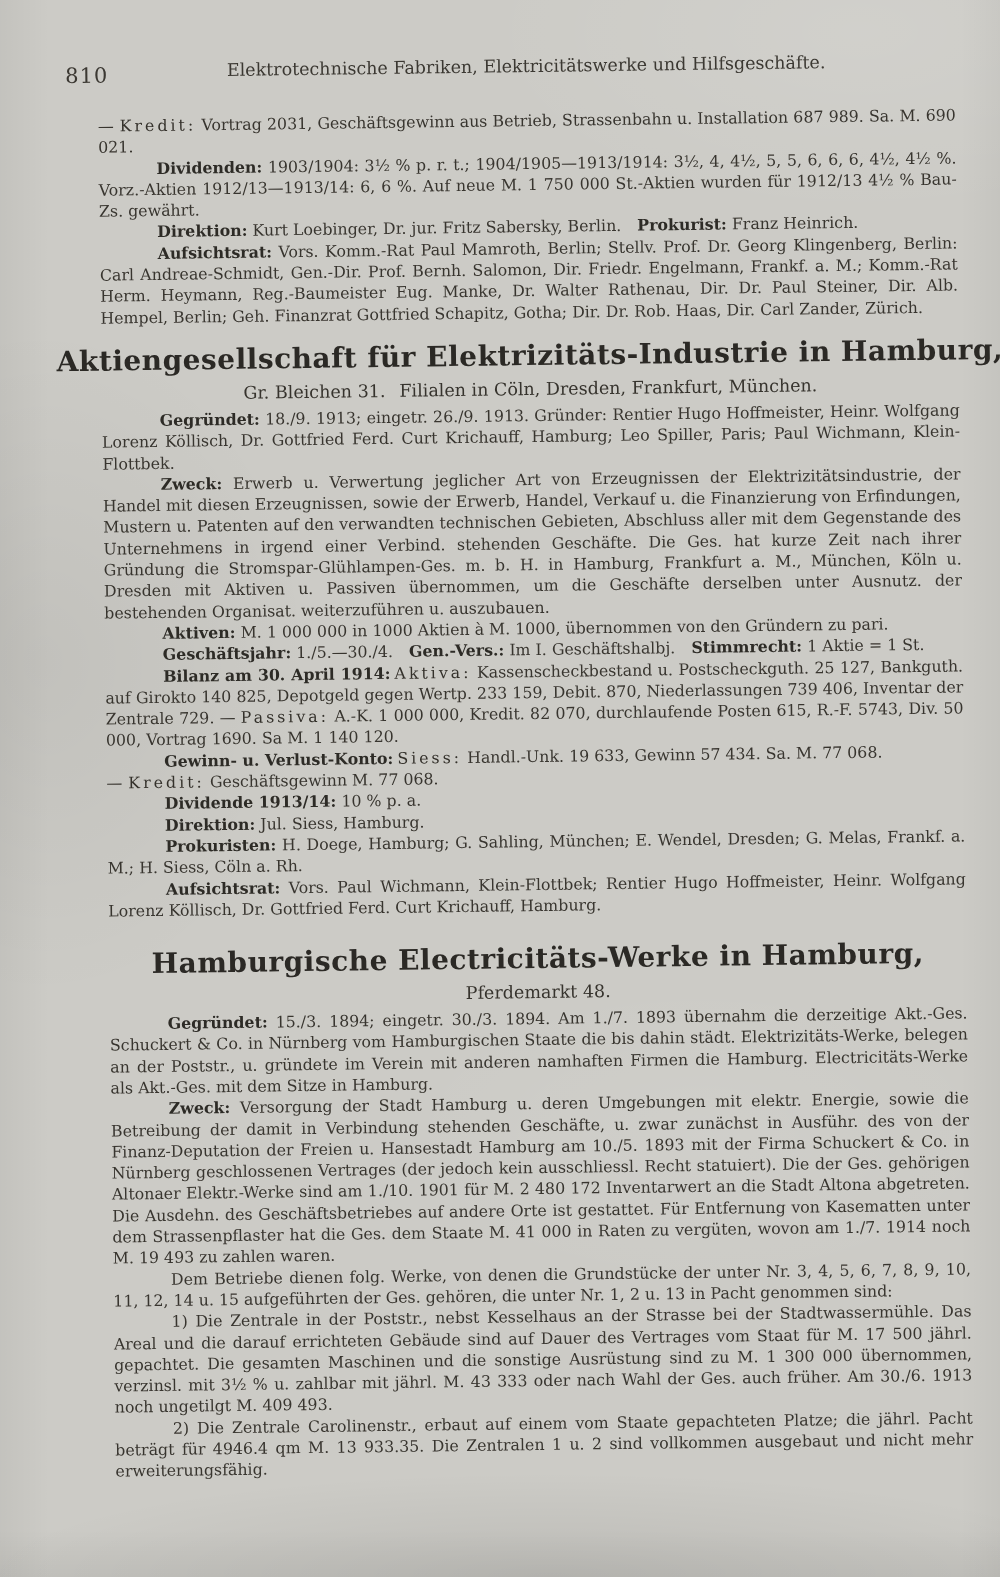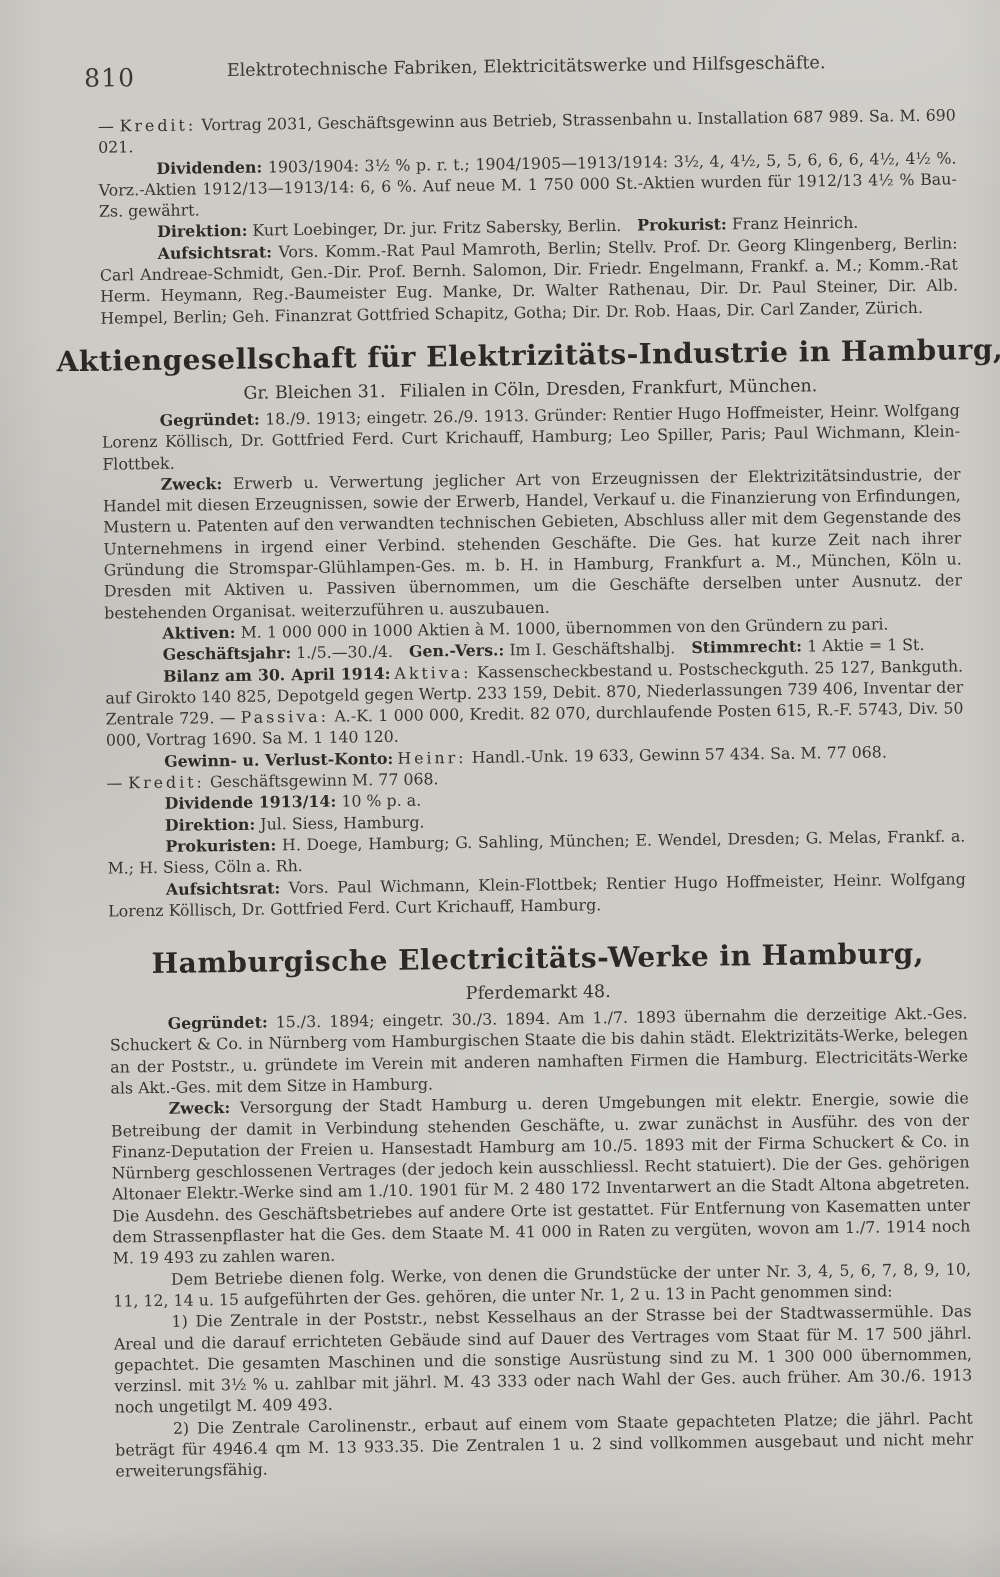--- a/index.html
+++ b/index.html
@@ -18,21 +18,21 @@
     -webkit-font-smoothing:antialiased;
   }
   .content{
     position:absolute;left:104px;top:0;width:858px;
     transform:rotate(-0.75deg);
     transform-origin:50% 40%;
     padding-top:56px;
   }
   
   .pagehead{position:relative;height:30px;margin-bottom:24px;}
-  .pgnum{position:absolute;left:-32px;top:2px;font-size:25px;letter-spacing:1px;color:#3b3832;margin-left:19px;}
+  .pgnum{position:absolute;left:-32px;top:2px;font-size:21px;letter-spacing:1px;color:#3b3832;}
   .runtitle{display:block;text-align:center;font-size:17.5px;color:#3b3832;}
   
   .para{
     margin:0;font-size:15.8px;line-height:21.3px;
     text-align:justify;text-justify:inter-word;
     color:#38352f;
   }
   .ind{text-indent:58px;}
   .hang{text-indent:0;}
   b,.b{font-weight:bold;color:#2d2b26;}
@@ -76,21 +76,21 @@
     <p class="para ind"><b>Gegründet:</b><span> 18./9. 1913; eingetr. 26./9. 1913. Gründer: Rentier Hugo Hoffmeister, Heinr. Wolfgang Lorenz Köllisch, Dr. Gottfried Ferd. Curt Krichauff, Hamburg; Leo Spiller, Paris; Paul Wichmann, Klein-Flottbek.</span></p>
 
     <p class="para ind"><b>Zweck:</b><span> Erwerb u. Verwertung jeglicher Art von Erzeugnissen der Elektrizitätsindustrie, der Handel mit diesen Erzeugnissen, sowie der Erwerb, Handel, Verkauf u. die Finanzierung von Erfindungen, Mustern u. Patenten auf den verwandten technischen Gebieten, Abschluss aller mit dem Gegenstande des Unternehmens in irgend einer Verbind. stehenden Geschäfte. Die Ges. hat kurze Zeit nach ihrer Gründung die Stromspar-Glühlampen-Ges. m. b. H. in Hamburg, Frankfurt a. M., München, Köln u. Dresden mit Aktiven u. Passiven übernommen, um die Geschäfte derselben unter Ausnutz. der bestehenden Organisat. weiterzuführen u. auszubauen.</span></p>
 
     <p class="para ind"><b>Aktiven:</b><span> M. 1 000 000 in 1000 Aktien à M. 1000, übernommen von den Gründern zu pari.</span></p>
 
     <p class="para ind"><b>Geschäftsjahr:</b><span> 1./5.—30./4.</span><b class="gap">Gen.-Vers.:</b><span> Im I. Geschäftshalbj.</span><b class="gap">Stimmrecht:</b><span> 1 Aktie = 1 St.</span></p>
 
     <p class="para ind"><b>Bilanz am 30. April 1914:</b><span class="sp">Aktiva:</span><span> Kassenscheckbestand u. Postscheckguth. 25 127, Bankguth. auf Girokto 140 825, Depotgeld gegen Wertp. 233 159, Debit. 870, Niederlassungen 739 406, Inventar der Zentrale 729. — </span><span class="sp0">Passiva:</span><span> A.-K. 1 000 000, Kredit. 82 070, durchlaufende Posten 615, R.-F. 5743, Div. 50 000, Vortrag 1690. Sa M. 1 140 120.</span></p>
 
-    <p class="para ind"><b>Gewinn- u. Verlust-Konto:</b><span class="sp">Heinr:</span><span> Handl.-Unk. 19 633, Gewinn 57 434. Sa. M. 77 068.</span></p>
+    <p class="para ind"><b>Gewinn- u. Verlust-Konto:</b><span class="sp">Siess:</span><span> Handl.-Unk. 19 633, Gewinn 57 434. Sa. M. 77 068.</span></p>
 
     <p class="para hang"><span class="dash">—</span><span class="sp0">Kredit:</span><span> Geschäftsgewinn M. 77 068.</span></p>
 
     <p class="para ind"><b>Dividende 1913/14:</b><span> 10 % p. a.</span></p>
 
     <p class="para ind"><b>Direktion:</b><span> Jul. Siess, Hamburg.</span></p>
 
     <p class="para ind"><b>Prokuristen:</b><span> H. Doege, Hamburg; G. Sahling, München; E. Wendel, Dresden; G. Melas, Frankf. a. M.; H. Siess, Cöln a. Rh.</span></p>
 
     <p class="para ind"><b>Aufsichtsrat:</b><span> Vors. Paul Wichmann, Klein-Flottbek; Rentier Hugo Hoffmeister, Heinr. Wolfgang Lorenz Köllisch, Dr. Gottfried Ferd. Curt Krichauff, Hamburg.</span></p>

